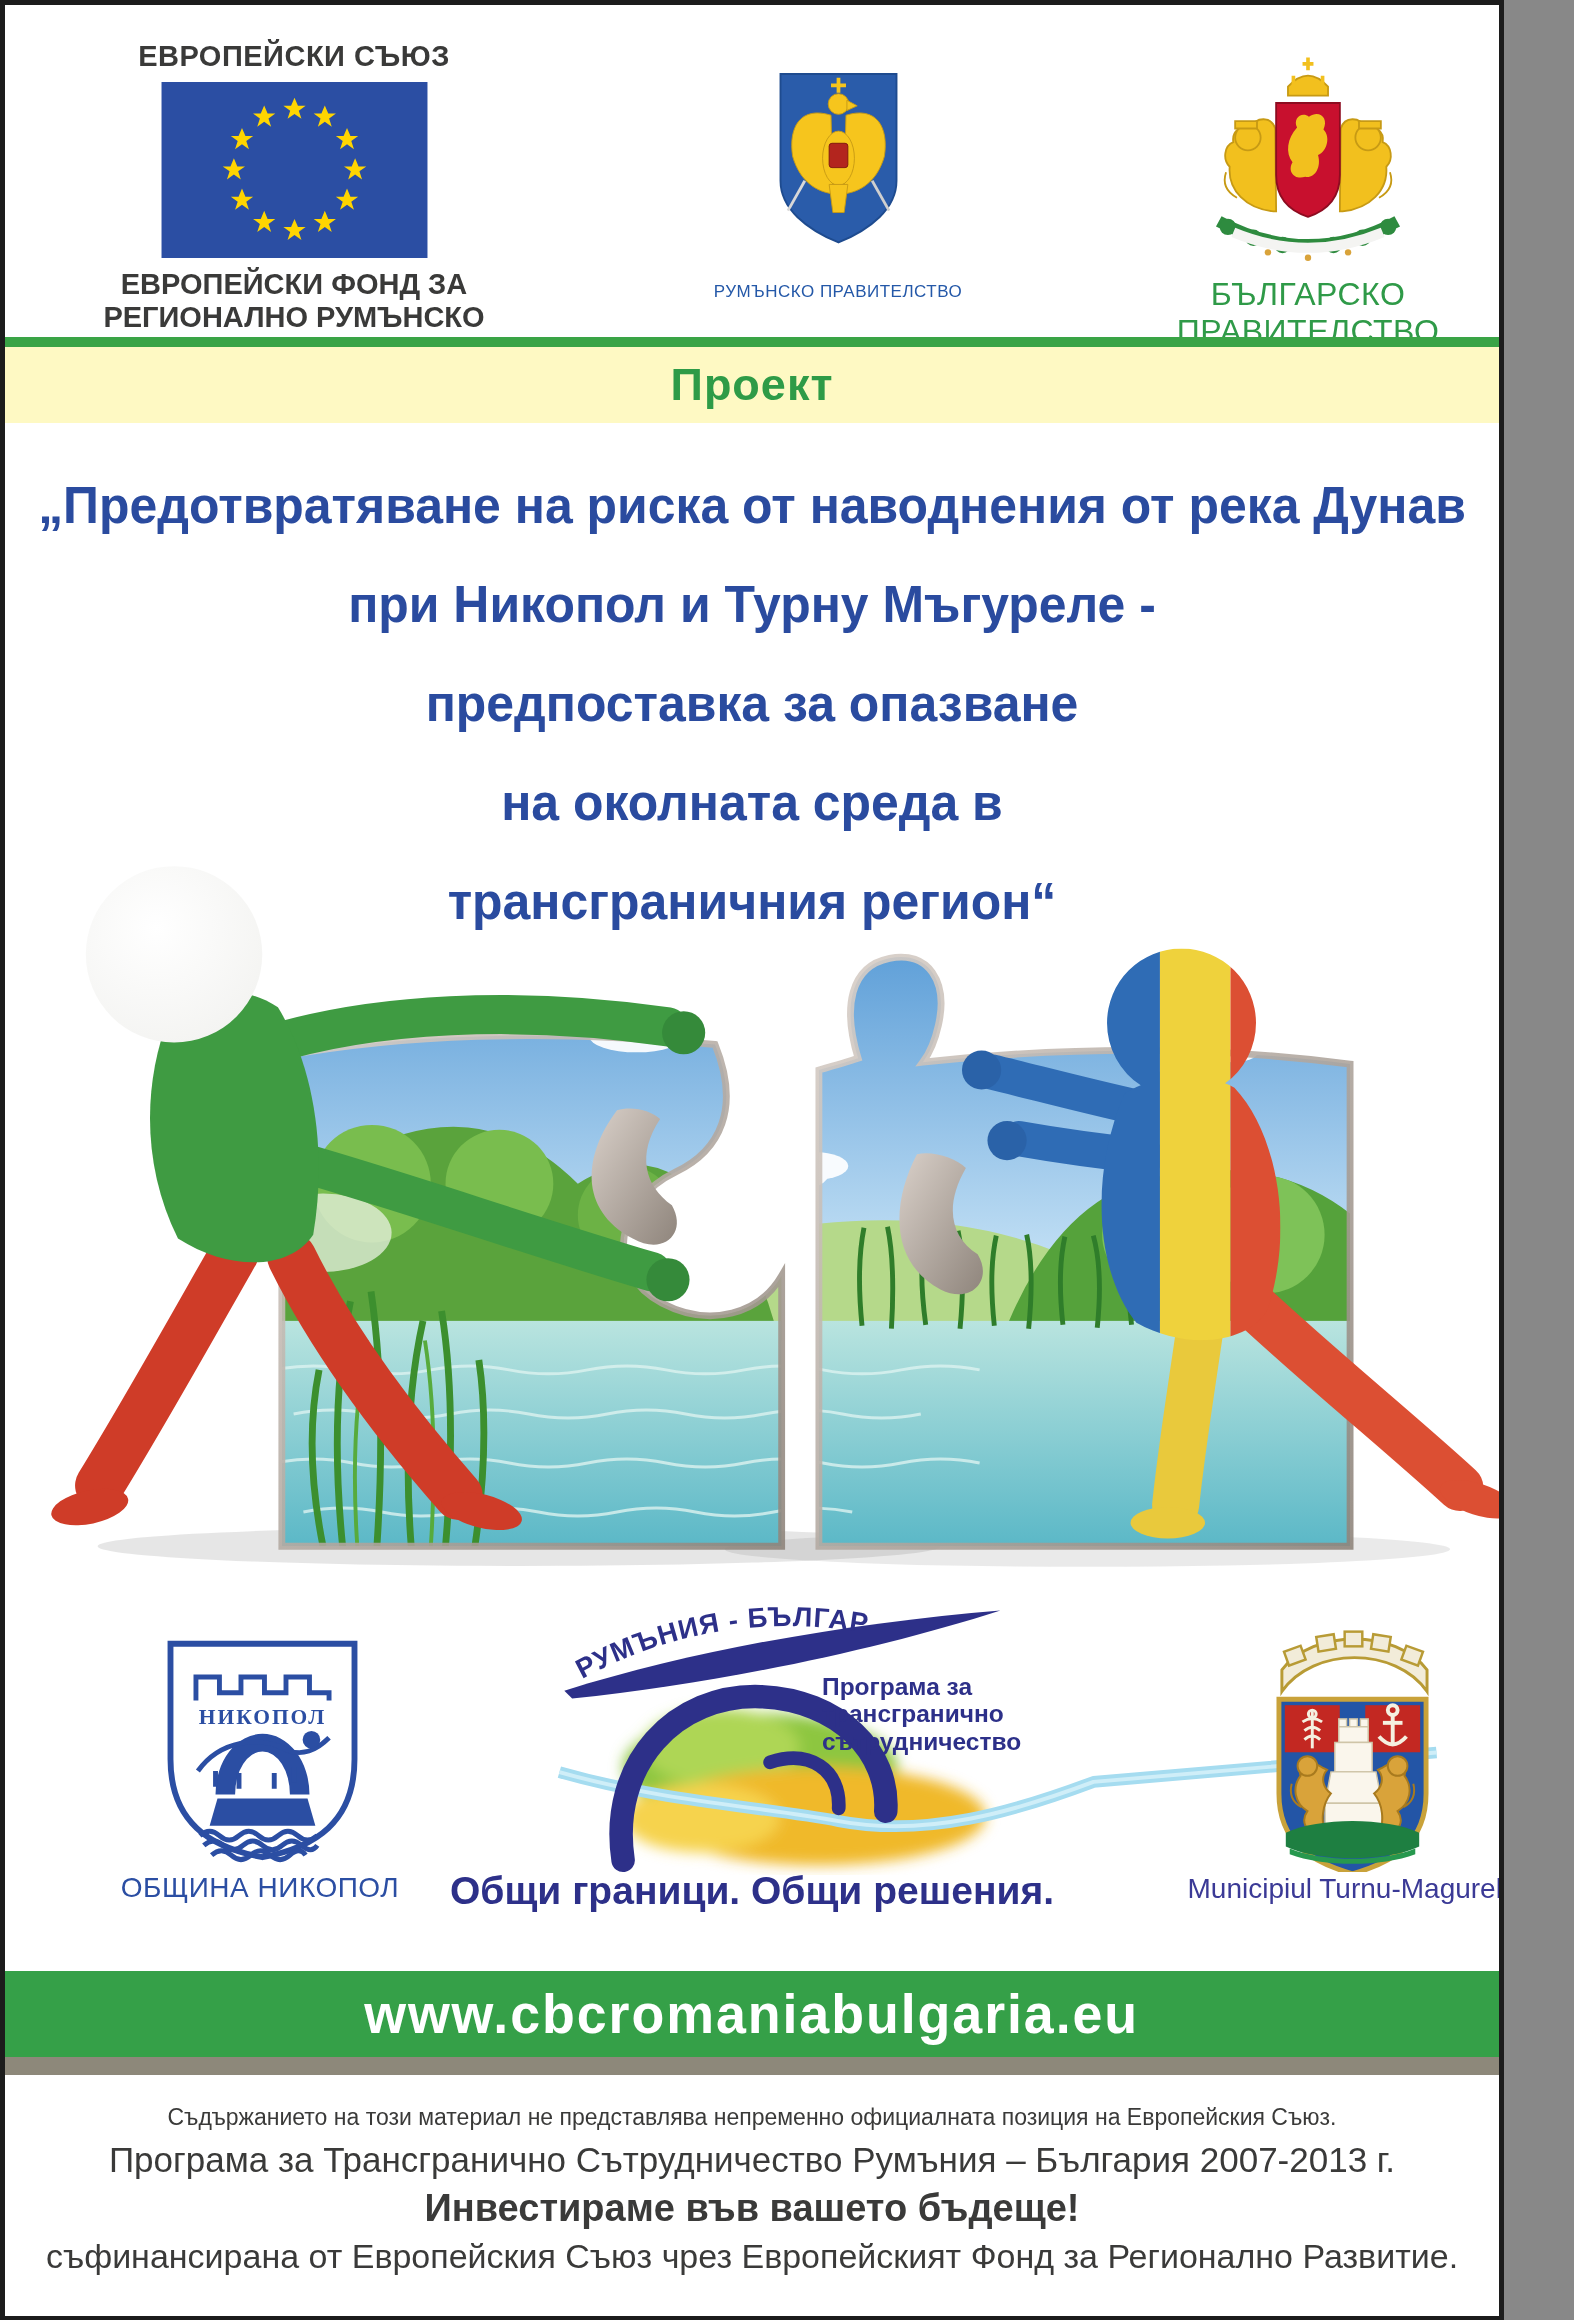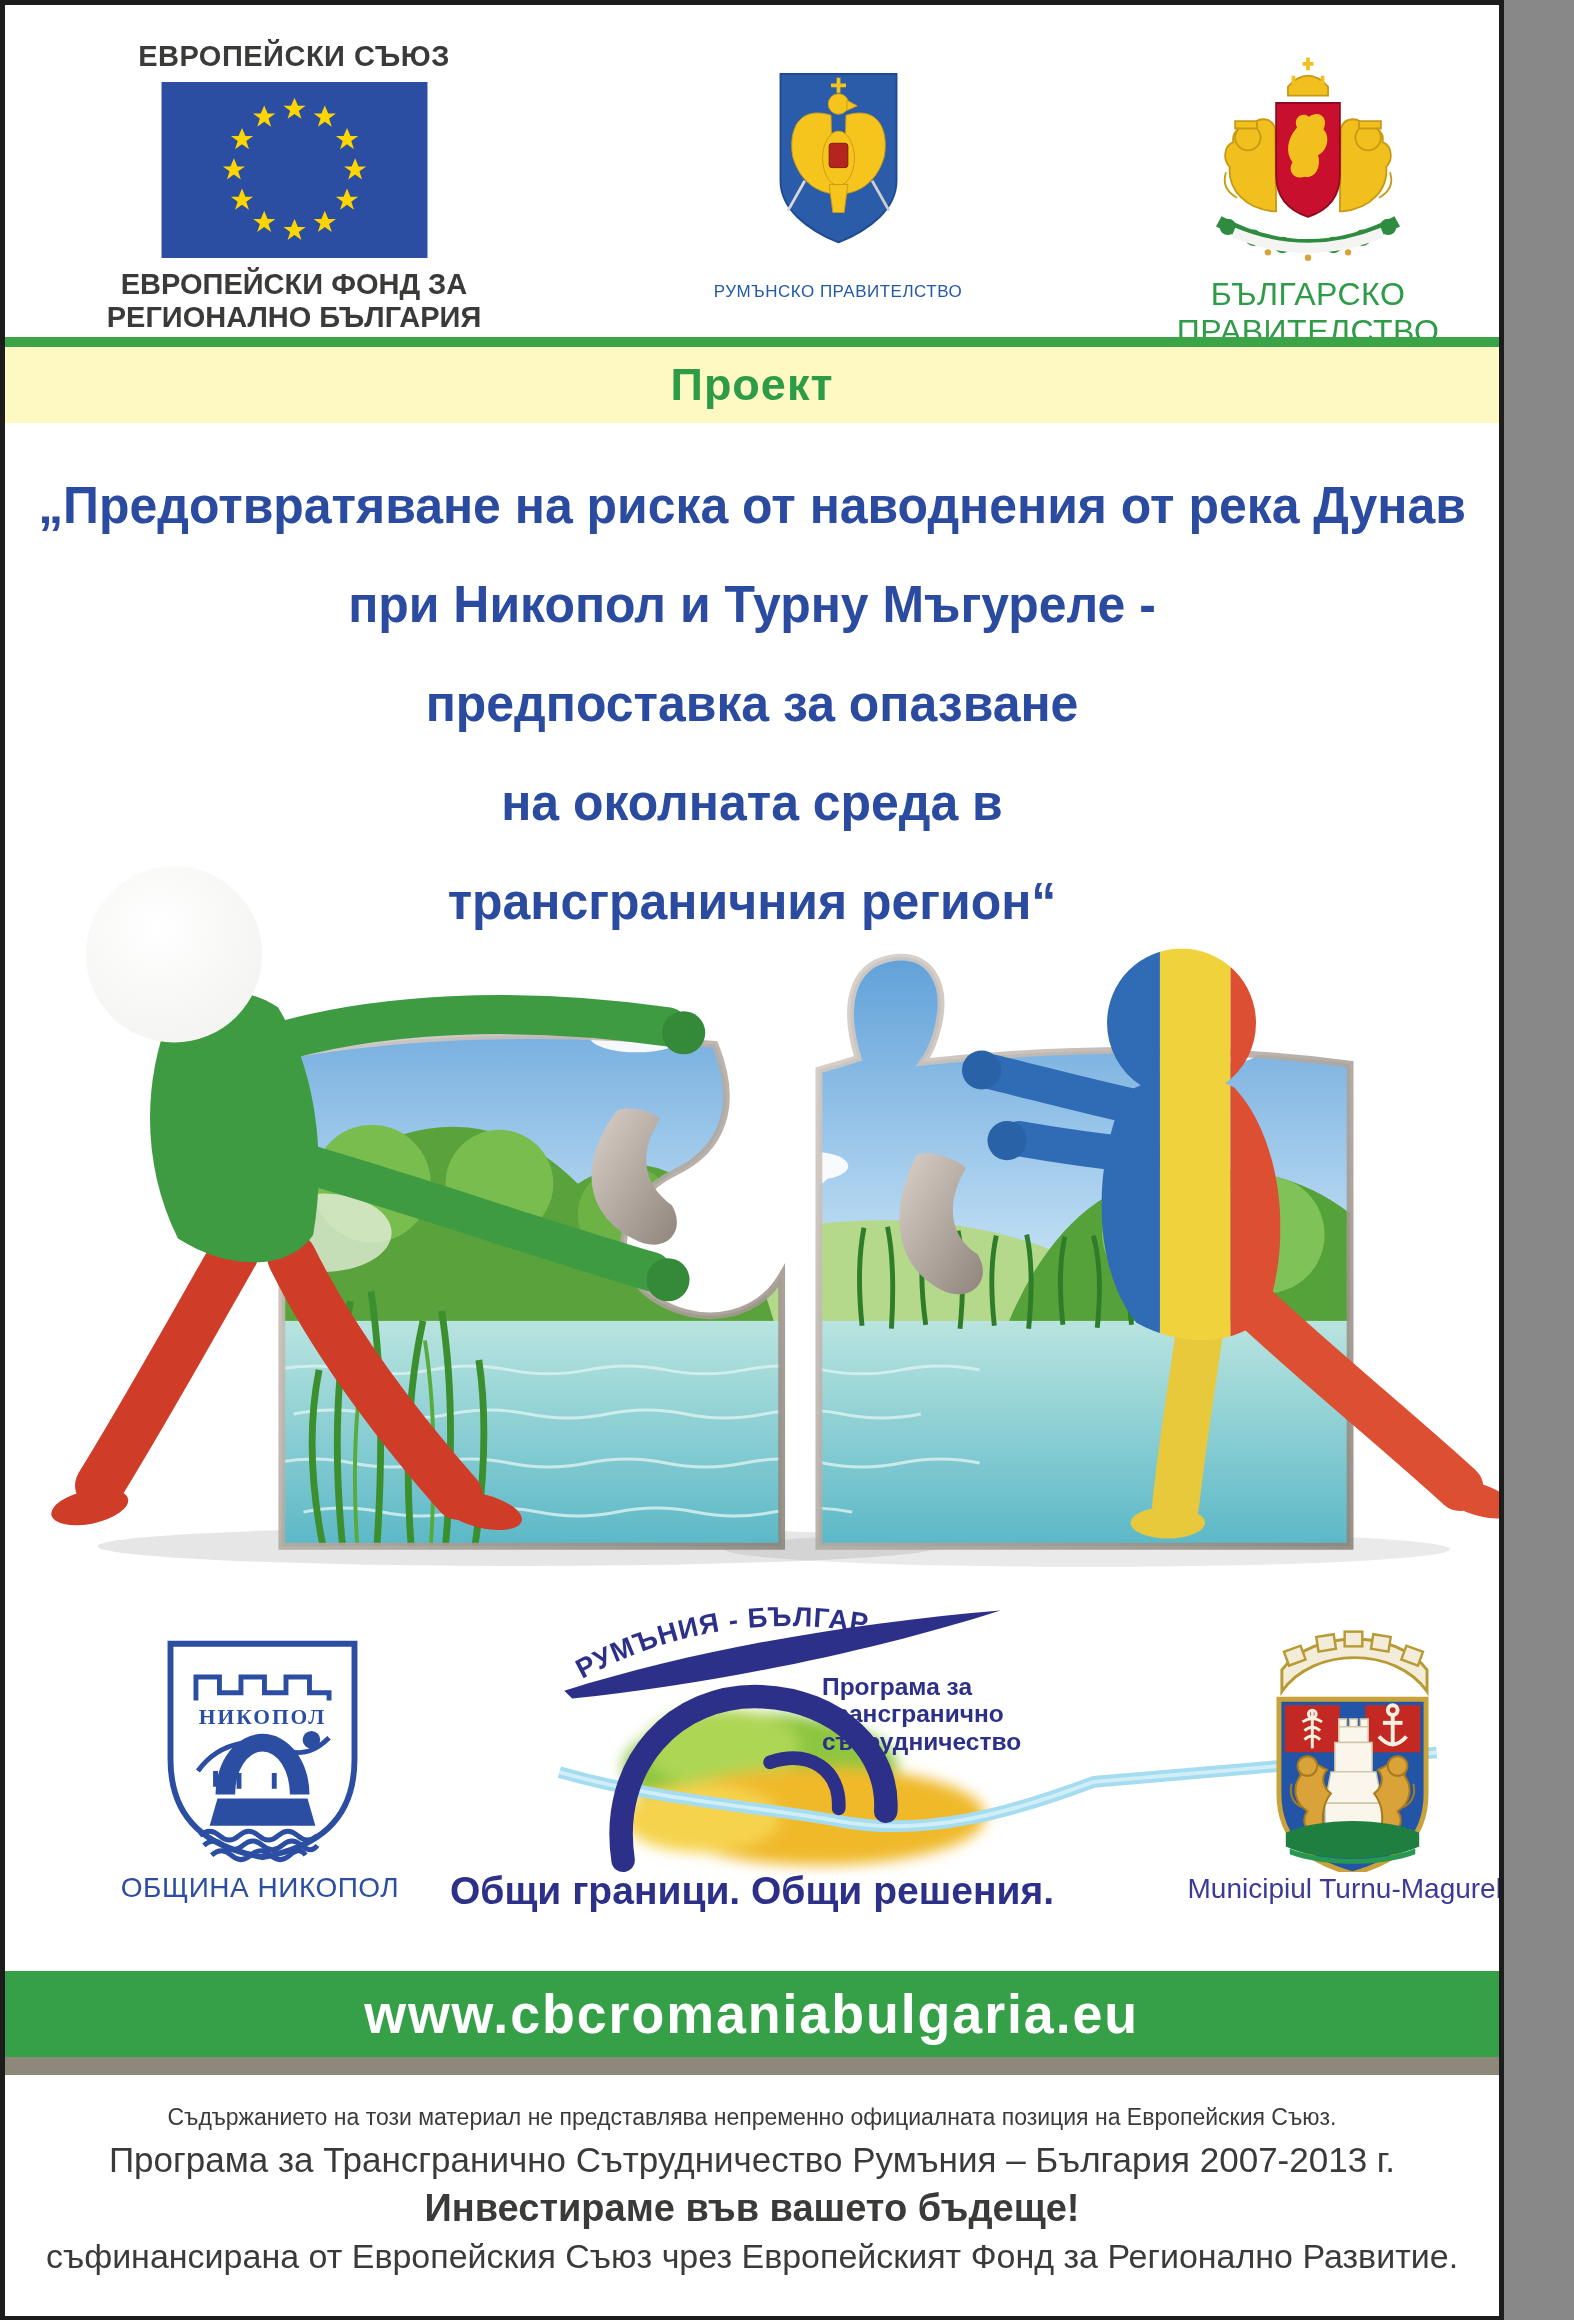--- a/index.html
+++ b/index.html
@@ -61,21 +61,21 @@
         <use href="#eustar" transform="translate(167,143.7)"></use>
       <use href="#eustar" transform="translate(136,152)"></use>
         <use href="#eustar" transform="translate(105,143.7)"></use>
       <use href="#eustar" transform="translate(82.3,121)"></use>
         <use href="#eustar" transform="translate(74,90)"></use>
       <use href="#eustar" transform="translate(82.3,59)"></use>
         <use href="#eustar" transform="translate(105,36)"></use>
     </svg>
     <div class="eu-sub">
       <div>ЕВРОПЕЙСКИ ФОНД ЗА</div>
-      <div>РЕГИОНАЛНО БЪЛГАРИЯ</div>
+      <div>РЕГИОНАЛНО РУМЪНСКО</div>
     </div>
   </div>
 
   <div class="abs ro-block">
     <svg width="131" height="192" viewBox="0 0 140 200">
       <path d="M8,6 H132 V120 C132,150 104,172 70,186 C36,172 8,150 8,120 Z" fill="#2a5caa" stroke="#1e4b8f" stroke-width="2"></path>
       <g fill="#f6c51d" stroke="#c79a14" stroke-width="1">
         <path d="M62,50 C30,40 16,62 21,94 C29,122 48,132 64,134 Z"></path>
         <path d="M78,50 C110,40 124,62 119,94 C111,122 92,132 76,134 Z"></path>
         <ellipse cx="70" cy="96" rx="17" ry="29"></ellipse>

